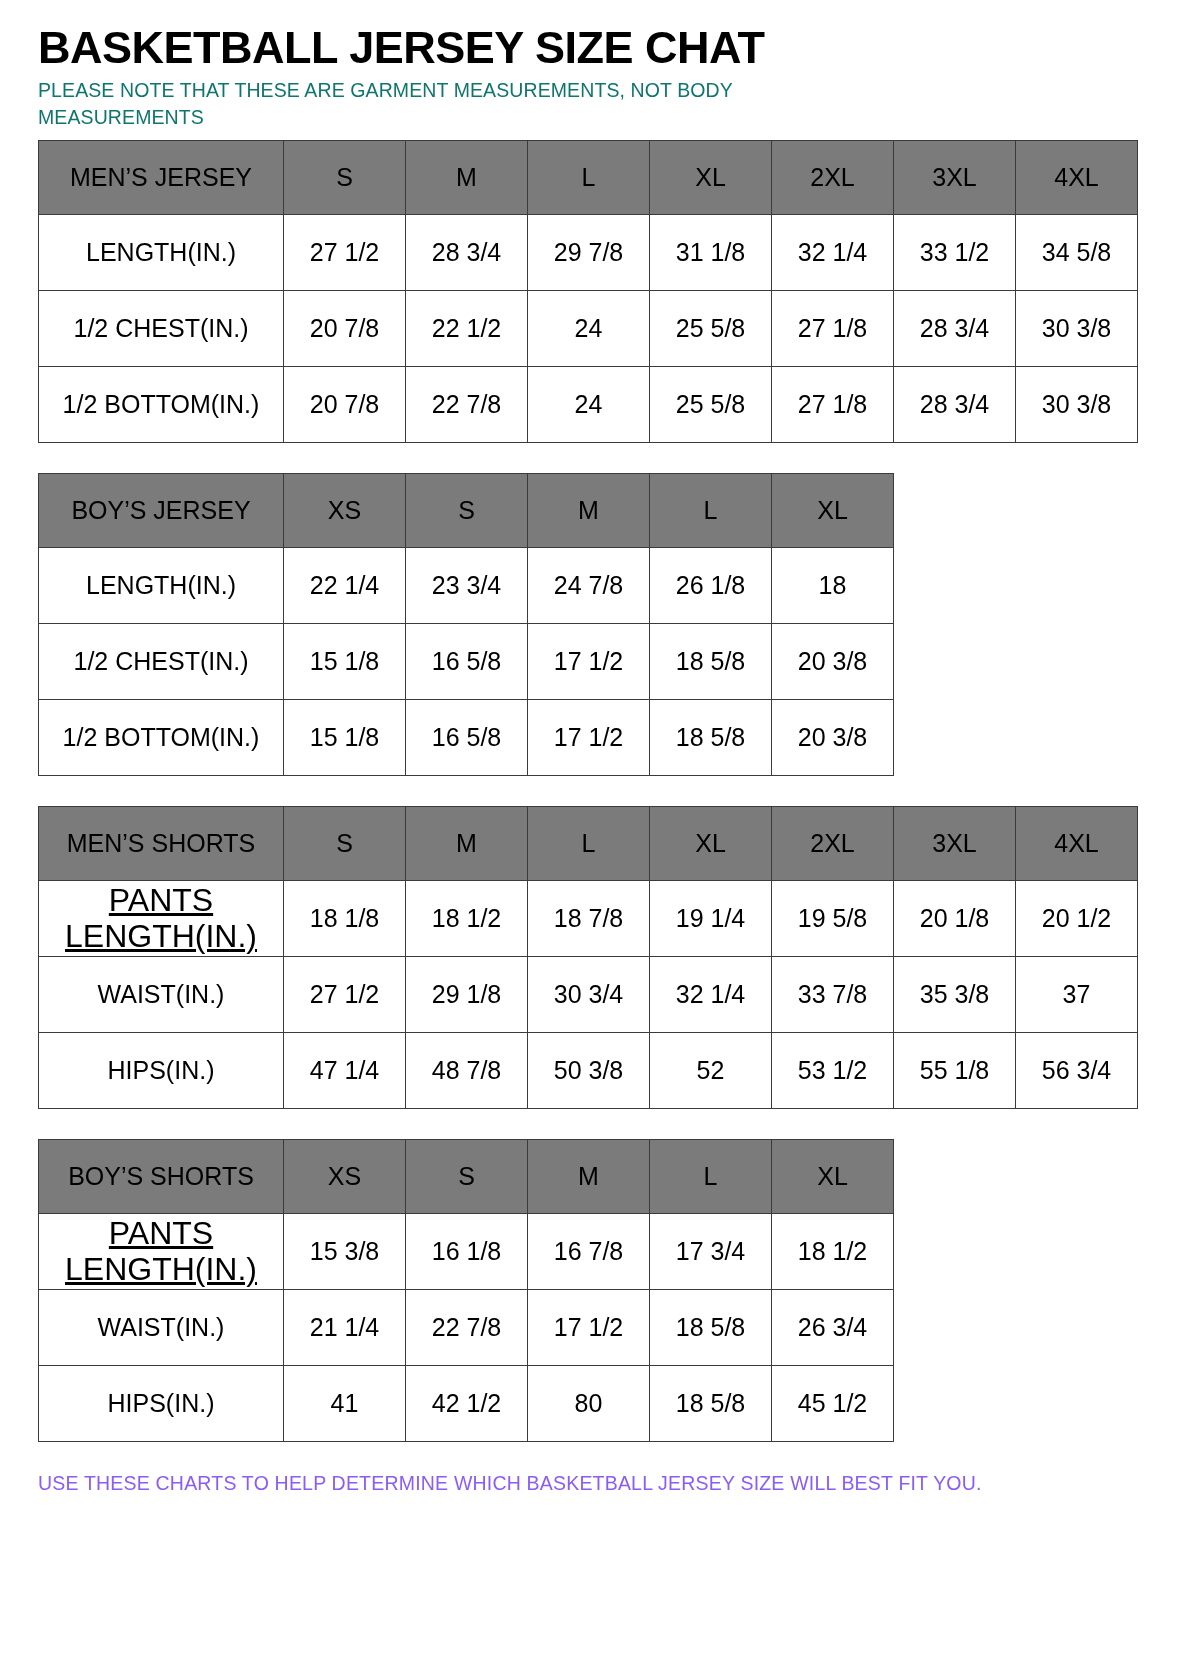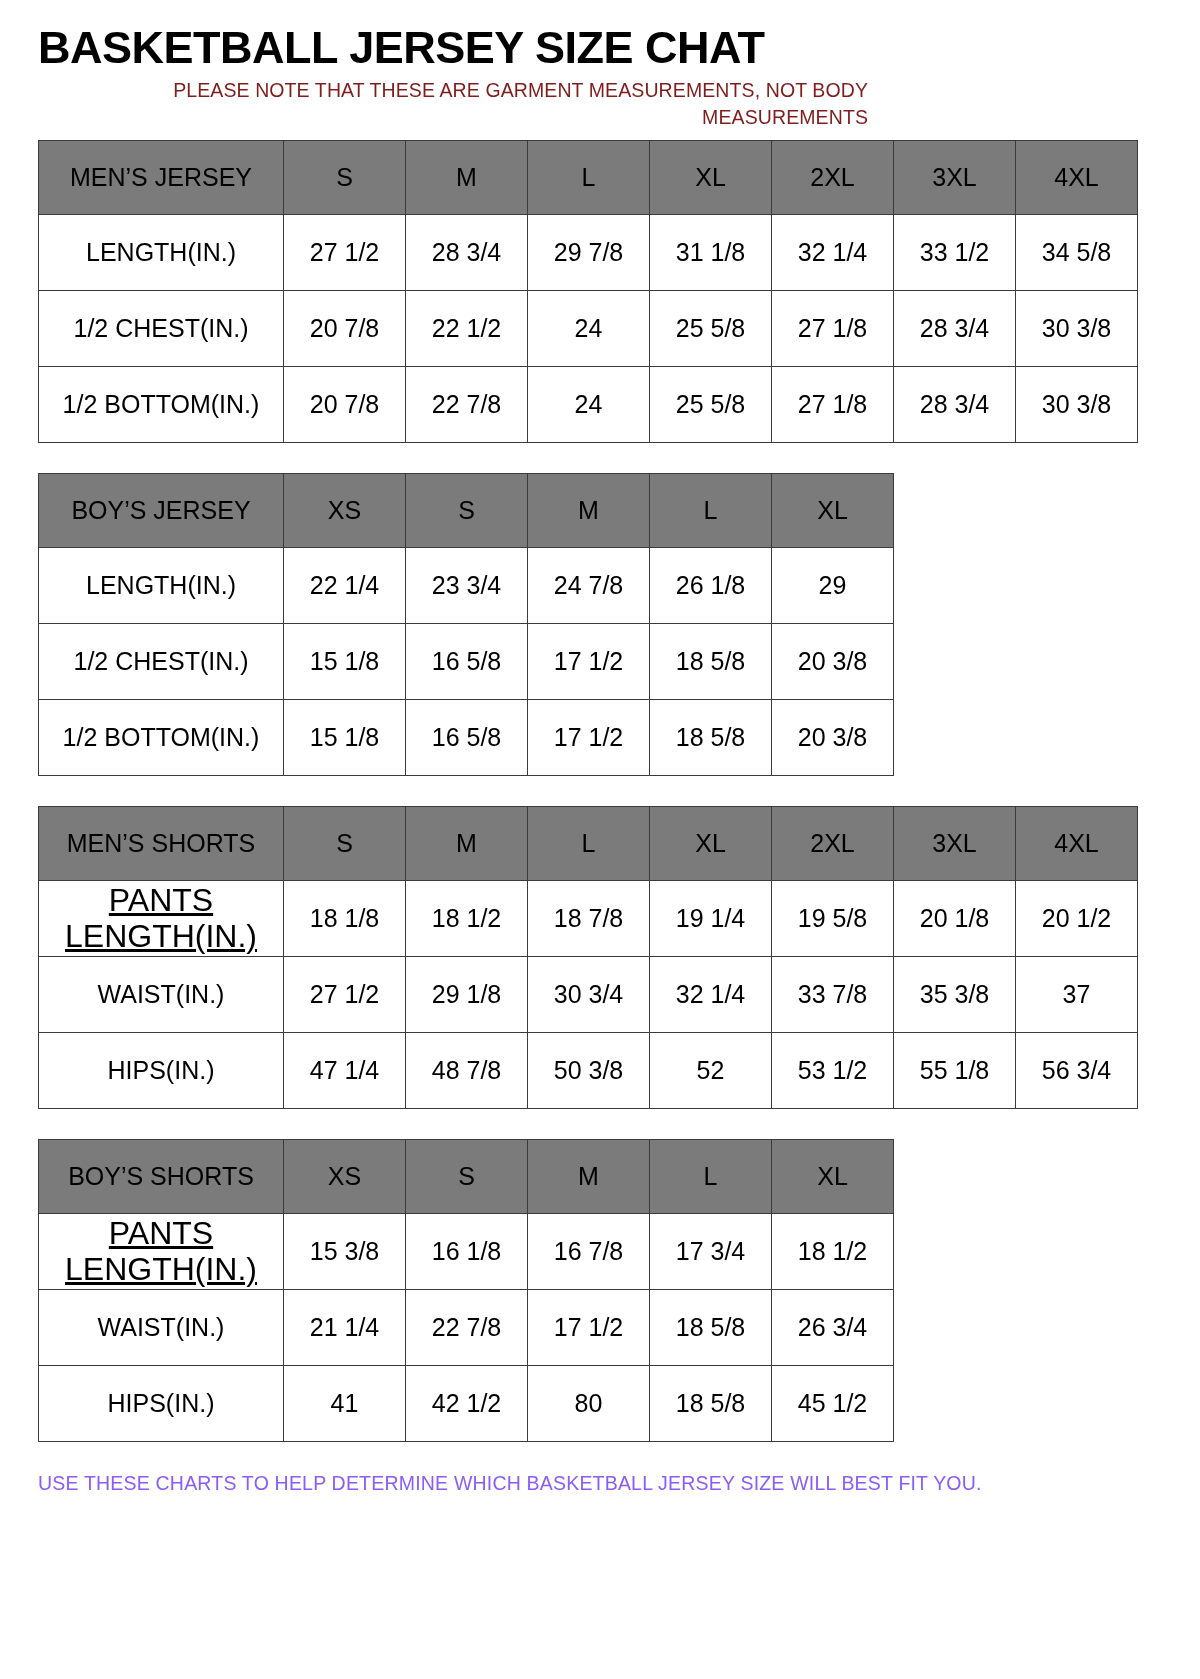--- a/index.html
+++ b/index.html
@@ -23,27 +23,26 @@
   }
   .title {
     font-size: 45px;
     font-weight: bold;
     letter-spacing: -0.5px;
     line-height: 1.05;
     margin: 6px 0 6px 8px;
     color: #000;
   }
   .note {
-    color: #7f1d1d;
+    color: #0f766e;
     font-size: 19.5px;
     line-height: 1.35;
     margin: 4px 0 10px 8px;
     max-width: 830px;
     letter-spacing: 0.1px;
-    text-align: right;
   }
   table.size-table {
     border-collapse: collapse;
     margin: 0 0 30px 8px;
     table-layout: fixed;
   }
   table.size-table td, table.size-table th {
     border: 1px solid #3b3b3b;
     text-align: center;
     vertical-align: middle;
@@ -168,21 +167,21 @@
         <th>XL</th>
       </tr>
     </thead>
     <tbody>
       <tr>
         <td class="rowlabel">LENGTH(IN.)</td>
         <td>22  1/4</td>
         <td>23  3/4</td>
         <td>24  7/8</td>
         <td>26  1/8</td>
-        <td>29</td>
+        <td>18</td>
       </tr>
       <tr>
         <td class="rowlabel">1/2  CHEST(IN.)</td>
         <td>15  1/8</td>
         <td>16  5/8</td>
         <td>17  1/2</td>
         <td>18  5/8</td>
         <td>20  3/8</td>
       </tr>
       <tr>

